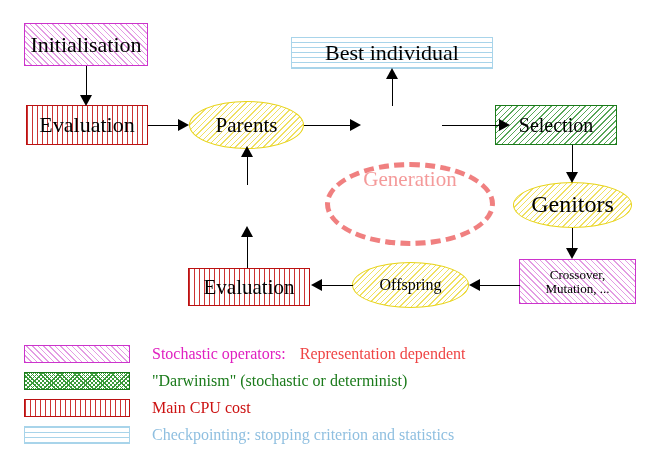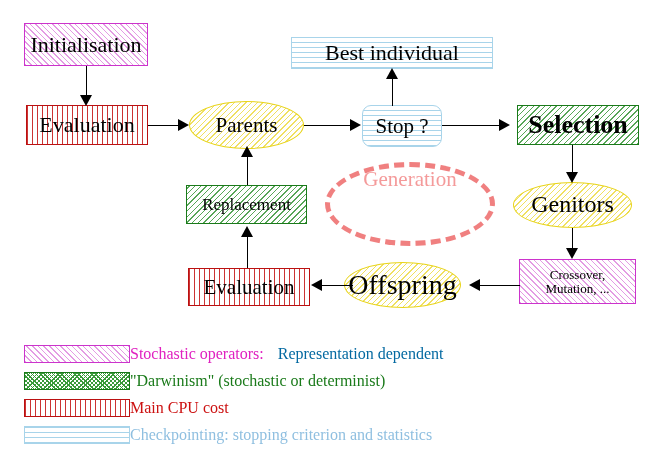--- a/index.html
+++ b/index.html
@@ -112,21 +112,21 @@
 
   .arrowhead { position: absolute; width: 0; height: 0; }
   .arr-right { border-top: 6px solid transparent; border-bottom: 6px solid transparent; border-left: 11px solid #000; }
   .arr-left  { border-top: 6px solid transparent; border-bottom: 6px solid transparent; border-right: 11px solid #000; }
   .arr-down  { border-left: 6px solid transparent; border-right: 6px solid transparent; border-top: 11px solid #000; }
   .arr-up    { border-left: 6px solid transparent; border-right: 6px solid transparent; border-bottom: 11px solid #000; }
 
   
   .legend-row { position: absolute; display: flex; align-items: center; }
   .swatch { width: 106px; height: 18px; box-sizing: border-box; border-width: 1px; border-style: solid; }
-  .legend-text { font-size: 16px; white-space: pre; }
+  .legend-text { margin-left: 22px; font-size: 16px; white-space: pre; }
 </style>
 </head>
 <body>
 
 <div id="canvas">
 
   <div class="node rect fill-magenta" style="left:24px; top:23px; width:124px; height:43px; font-size:22px;">
     <span>Initialisation</span>
   </div>
 
@@ -135,45 +135,39 @@
   </div>
 
   <div class="node rect fill-blue" style="left:291px; top:37px; width:202px; height:32px; font-size:22px;">
     <span>Best individual</span>
   </div>
 
   <div class="node ellipse fill-yellow" style="left:189px; top:101px; width:115px; height:48px; font-size:21px;">
     <span>Parents</span>
   </div>
 
-  <div class="node rect rounded fill-blue" style="left:362px; top:105px; width:80px; height:42px; font-size:21px;">
-    <span>Stop ?</span>
-  </div>
-
-  <div class="node rect fill-green-diag" style="left:517px; top:105px; width:122px; height:40px; font-size:26px;font-weight:bold;">
+
+  <div class="node rect fill-green-diag" style="left:495px; top:105px; width:122px; height:40px; font-size:20px;">
     <span>Selection</span>
   </div>
 
-  <div class="node rect fill-green-diag" style="left:186px; top:185px; width:121px; height:39px; font-size:17px;">
-    <span>Replacement</span>
-  </div>
 
   <div class="generation" style="left:325px; top:162px; width:170px; height:84px; font-size:21px;">
     <span>Generation</span>
   </div>
 
   <div class="node ellipse fill-yellow" style="left:513px; top:182px; width:119px; height:46px; font-size:24px;">
     <span>Genitors</span>
   </div>
 
   <div class="node rect fill-red" style="left:188px; top:268px; width:122px; height:38px; font-size:21px;">
     <span>Evaluation</span>
   </div>
 
-  <div class="node ellipse fill-yellow" style="left:344px; top:262px; width:117px; height:46px; font-size:28px;">
+  <div class="node ellipse fill-yellow" style="left:352px; top:262px; width:117px; height:46px; font-size:16px;">
     <span>Offspring</span>
   </div>
 
   <div class="node rect fill-magenta" style="left:519px; top:259px; width:117px; height:45px; font-size:13px;">
     <span>Crossover,
 Mutation, ...</span>
   </div>
 
   <div class="line vline" style="left:86px; top:66px; height:33px;"></div>
   <div class="arrowhead arr-down" style="left:80px; top:95px;"></div>
@@ -204,21 +198,21 @@
 
   <div class="line vline" style="left:247px; top:230px; height:38px;"></div>
   <div class="arrowhead arr-up" style="left:241px; top:226px;"></div>
 
   <div class="line vline" style="left:247px; top:152px; height:33px;"></div>
   <div class="arrowhead arr-up" style="left:241px; top:146px;"></div>
 
   <div class="legend-row" style="left:24px; top:345px;">
     <div class="swatch fill-magenta"></div>
     <div class="legend-text" style="color:#e020c0;">Stochastic operators:</div>
-    <div class="legend-text" style="color:#0369a1; margin-left:14px;">Representation dependent</div>
+    <div class="legend-text" style="color:#ef4444; margin-left:14px;">Representation dependent</div>
   </div>
 
   <div class="legend-row" style="left:24px; top:372px;">
     <div class="swatch fill-green"></div>
     <div class="legend-text" style="color:#1a7a1a;">"Darwinism" (stochastic or determinist)</div>
   </div>
 
   <div class="legend-row" style="left:24px; top:426px;">
     <div class="swatch fill-blue"></div>
     <div class="legend-text" style="color:#8fbfe0;">Checkpointing: stopping criterion and statistics</div>

